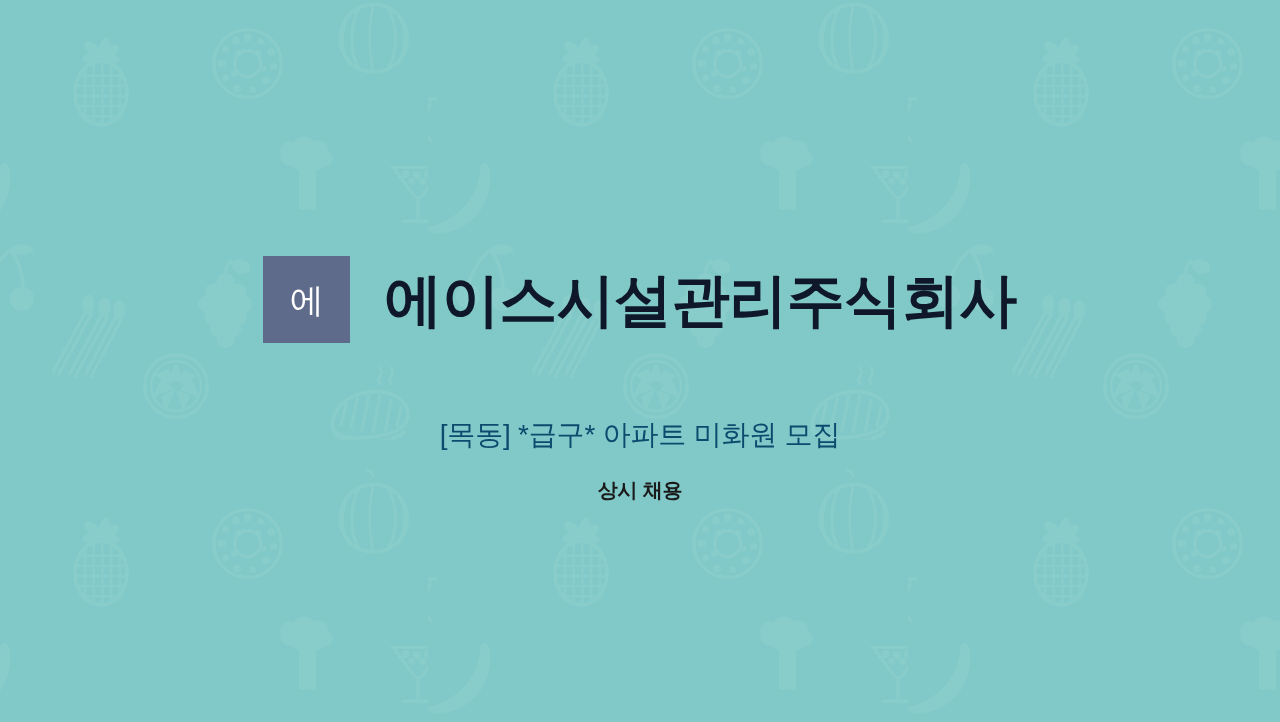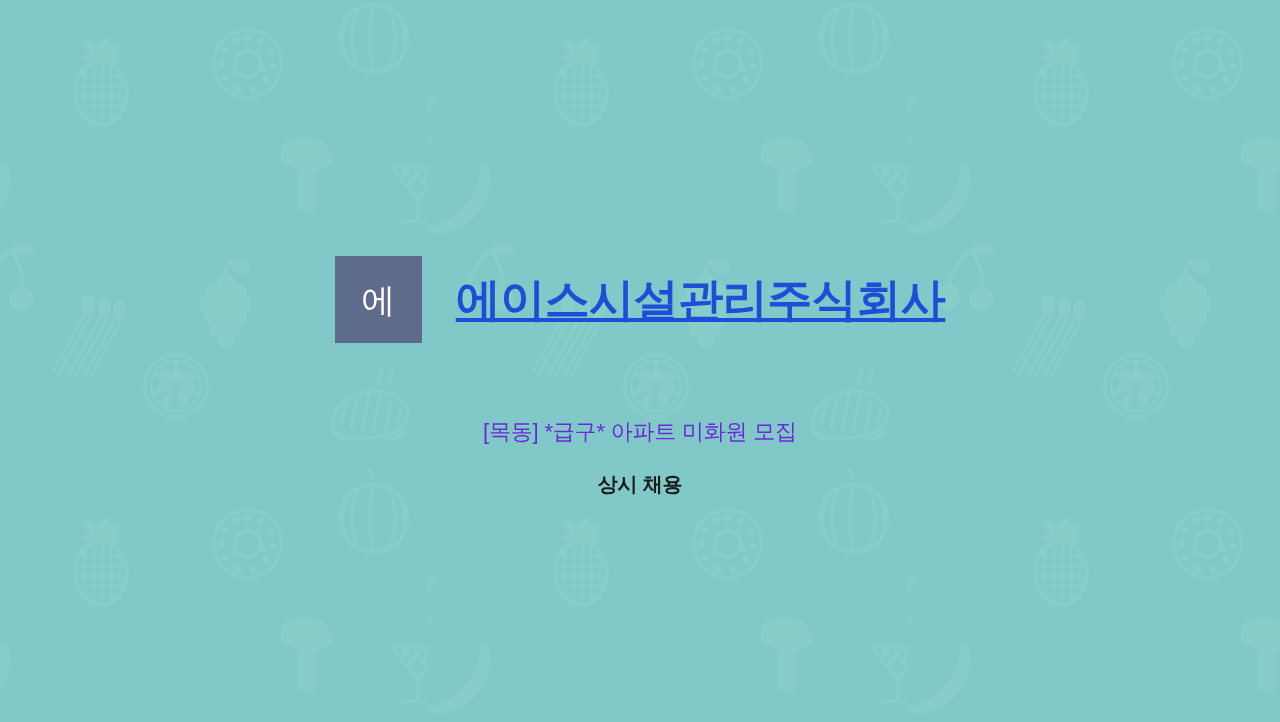--- a/index.html
+++ b/index.html
@@ -66,33 +66,32 @@
   }
   #company-logo-initial {
     color: #ffffff;
     font-size: 34px;
     font-weight: 400;
     line-height: 1;
     letter-spacing: 0;
   }
 
   #company-name {
-    color: #1d4ed8;
-    font-size: 45px;
+    color: #0f172a;
+    font-size: 58px;
     font-weight: 700;
     line-height: 1;
     margin-left: 34px;
     white-space: nowrap;
     letter-spacing: -0.5px;
-    text-decoration: underline;
   }
 
   #job-title {
-    color: #6d28d9;
-    font-size: 22px;
+    color: #0c4a6e;
+    font-size: 28px;
     font-weight: 400;
     line-height: 1;
     margin-top: 78px;
     white-space: nowrap;
     letter-spacing: -0.2px;
   }
 
   #job-status {
     color: #1a1a1a;
     font-size: 20px;

